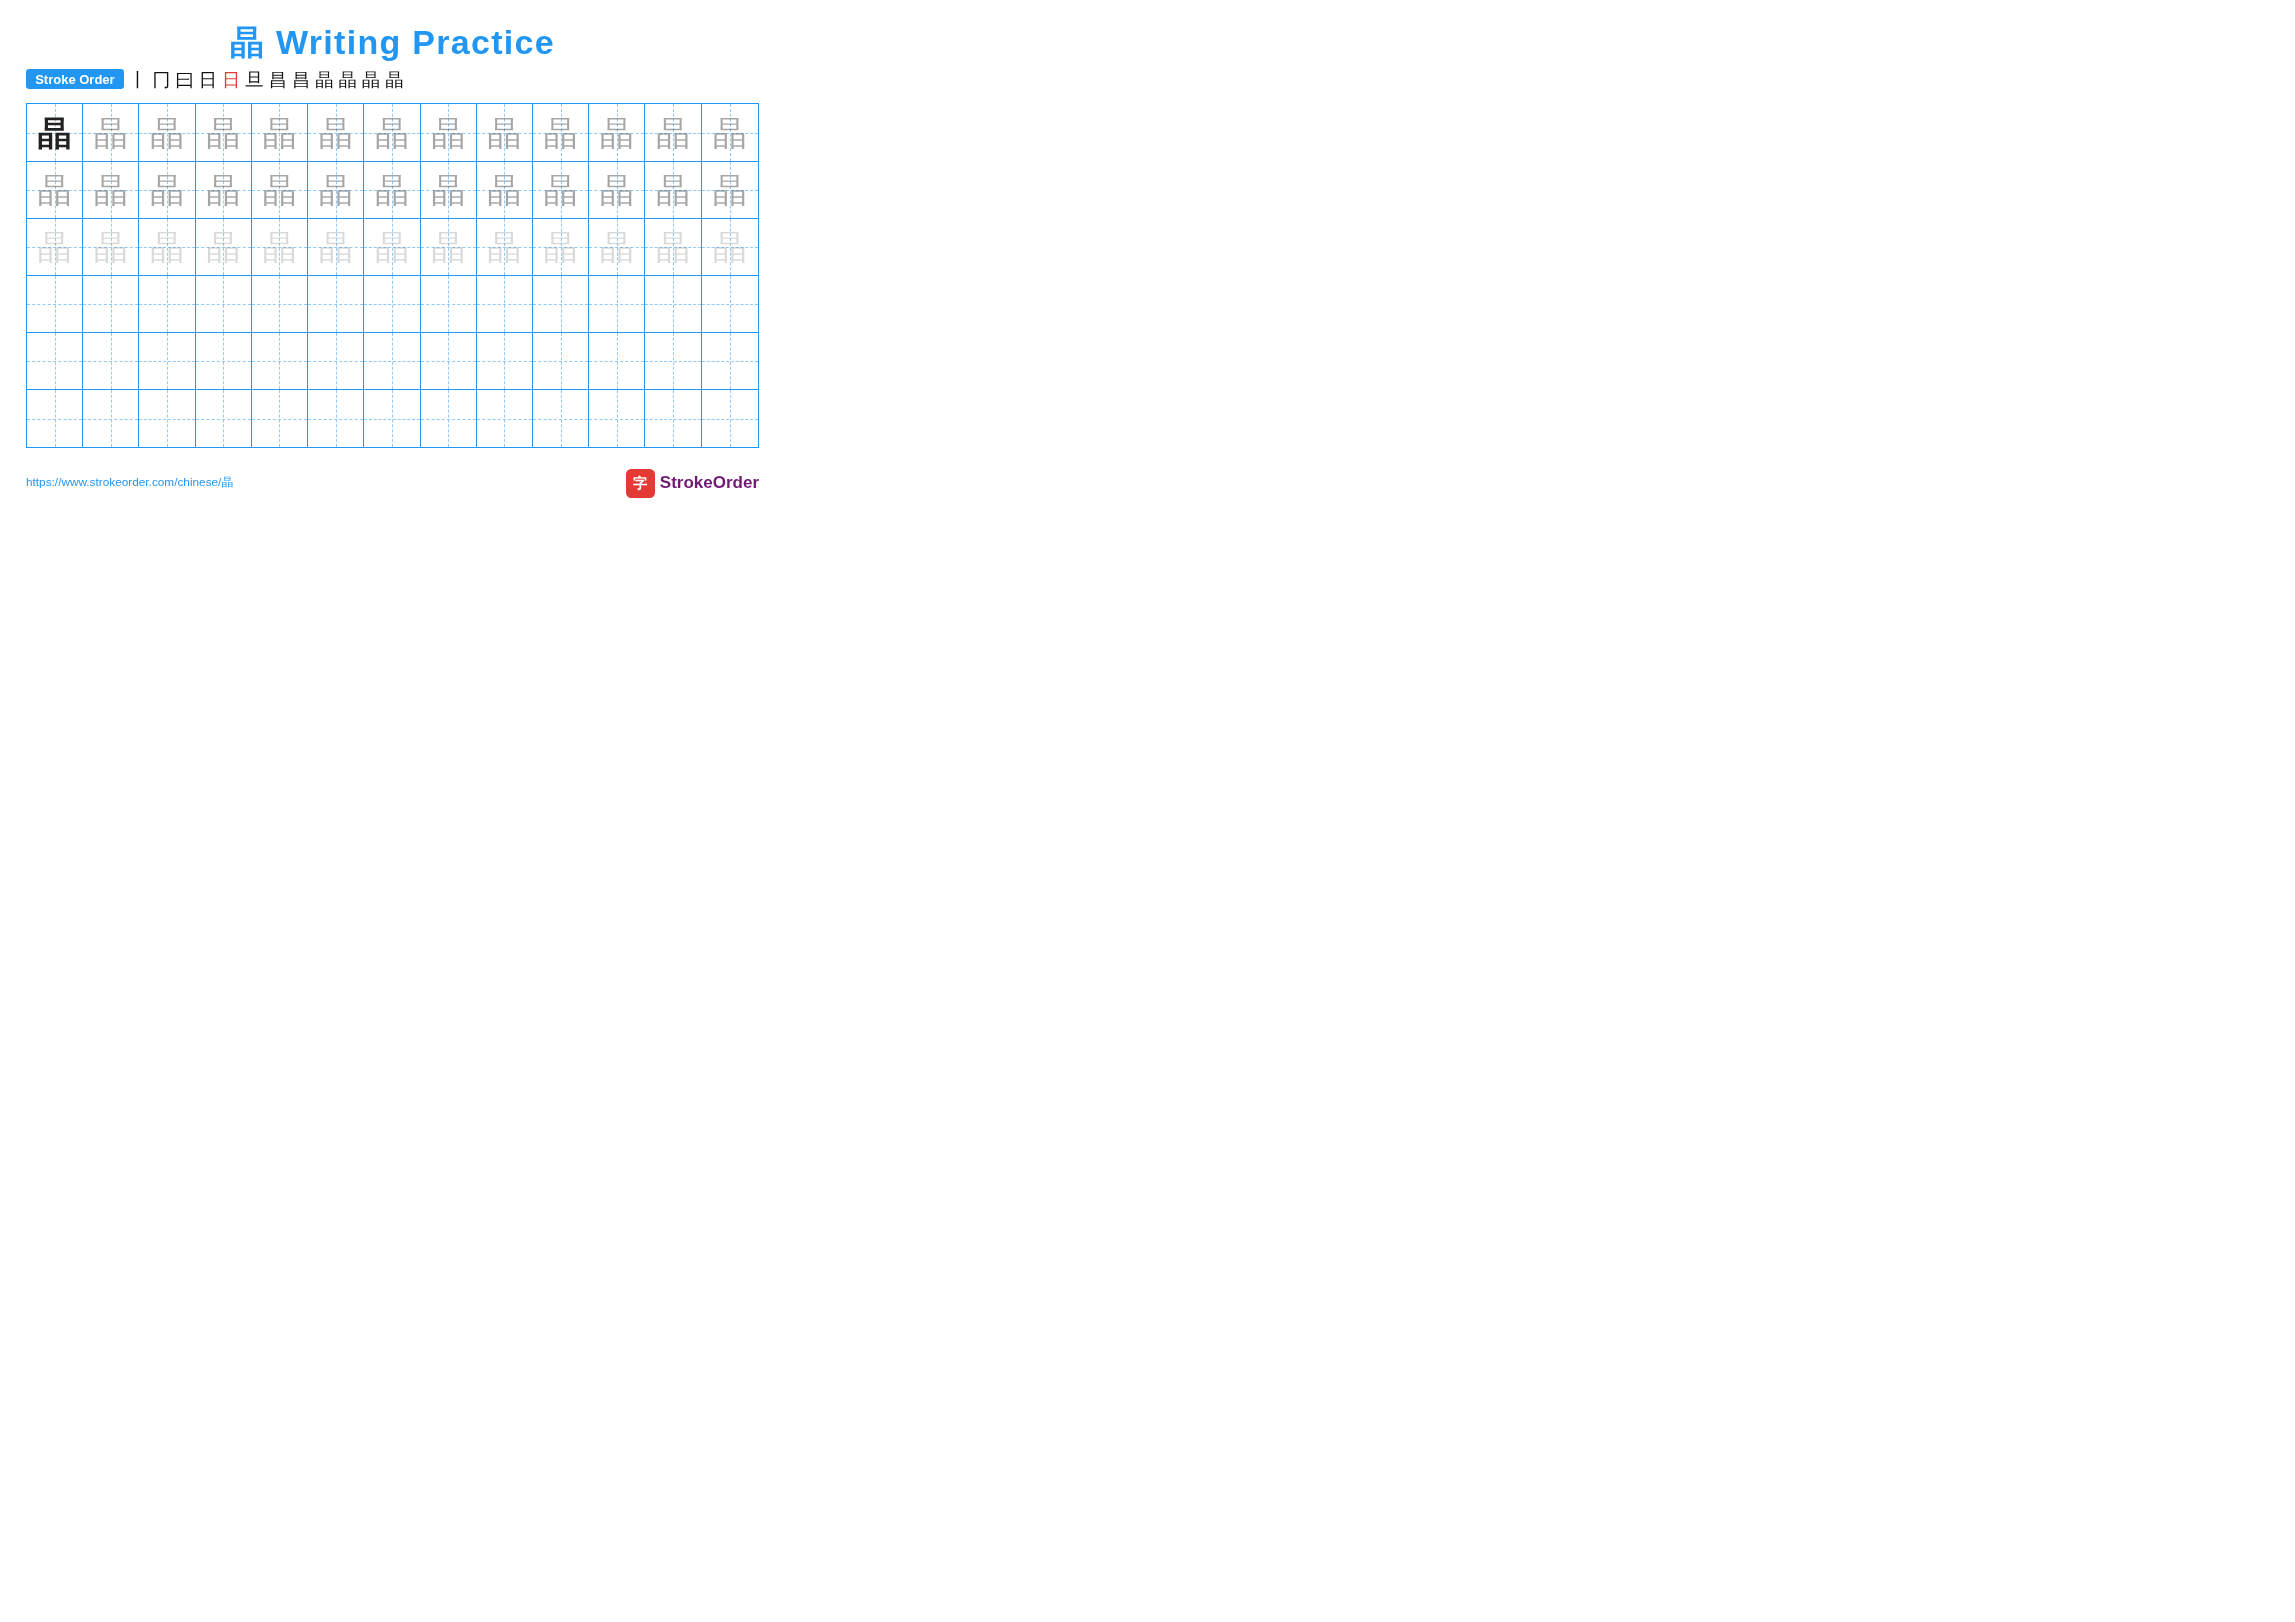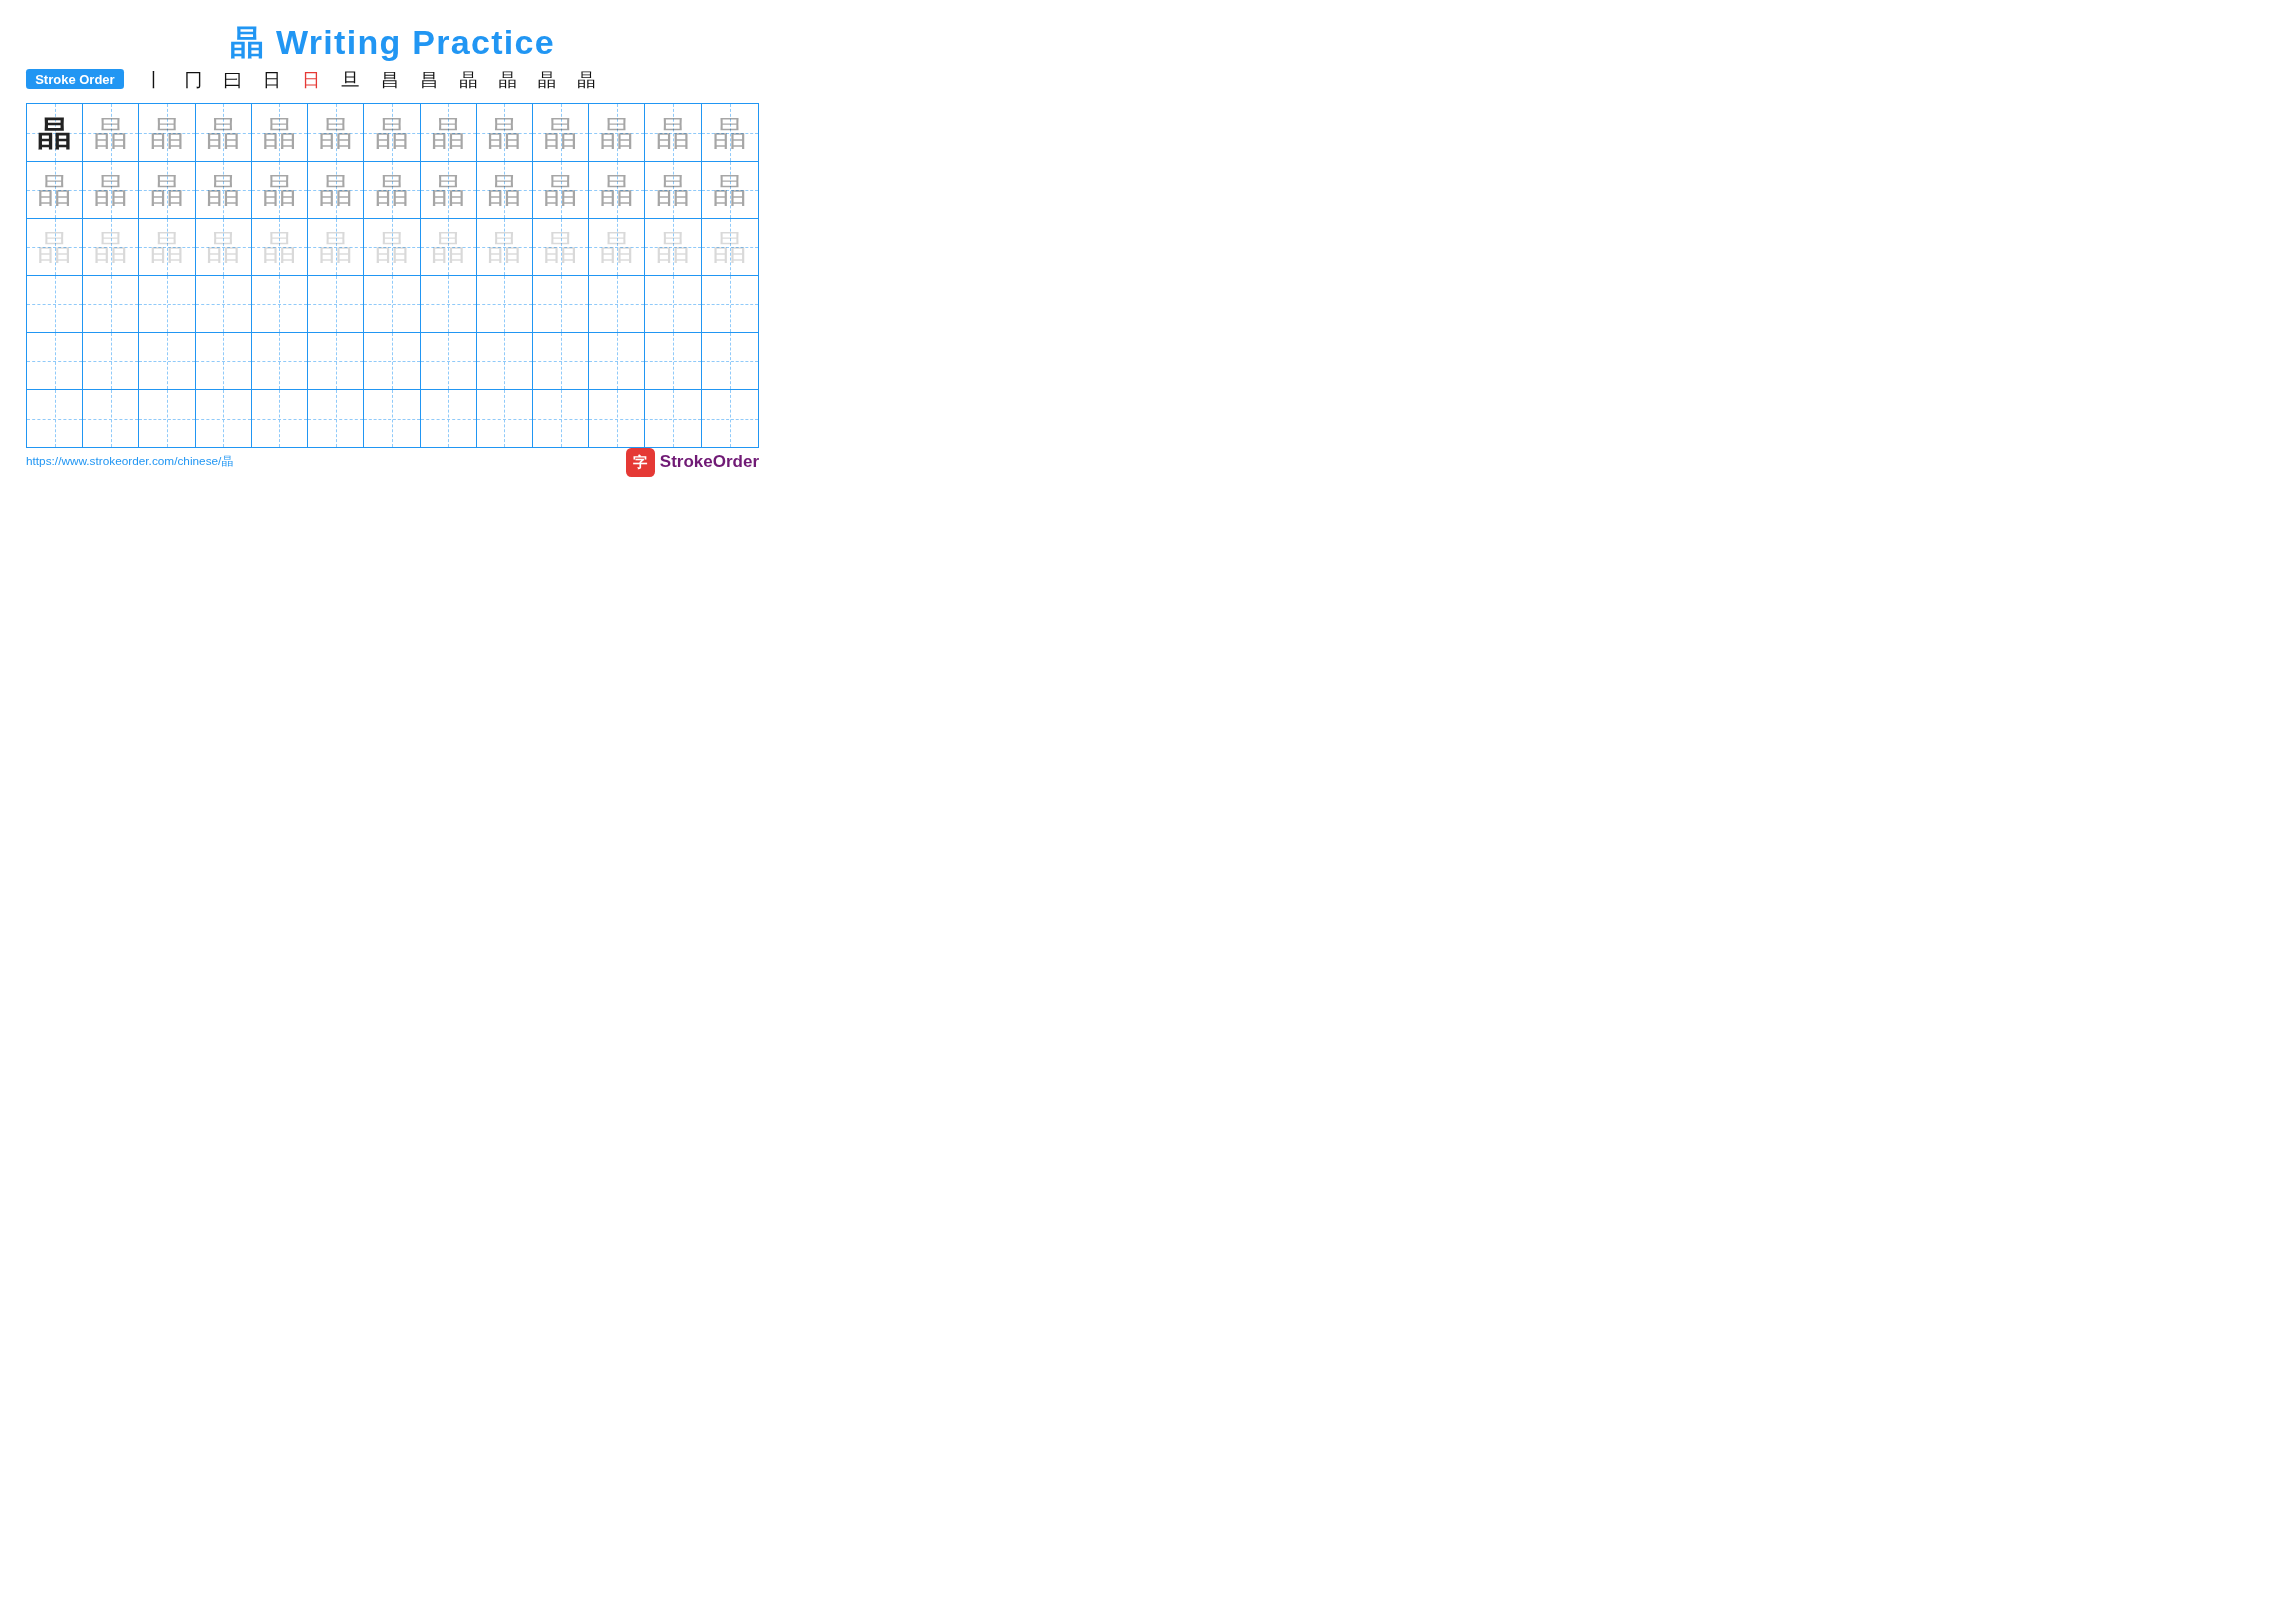--- a/index.html
+++ b/index.html
@@ -20,21 +20,21 @@
       font-size: 34px;
       font-weight: bold;
       color: #2196F3;
       letter-spacing: 1.3px;
     }
 
     
     .stroke-order-row {
       display: flex;
       align-items: center;
-      gap: 21px;
+      gap: 5px;
       margin-bottom: 11.8px;
       flex-wrap: wrap;
     }
     .stroke-order-badge {
       background: #2196F3;
       color: #fff;
       font-size: 13px;
       font-weight: bold;
       padding: 2.6px 9.2px;
       border-radius: 3.3px;
@@ -109,20 +109,21 @@
     }
     .cell-char.light {
       color: rgba(0,0,0,0.15);
     }
 
     
     .footer {
       display: flex;
       justify-content: space-between;
       align-items: center;
+      margin-top: 21px;
     }
     .footer-url {
       color: #2196F3;
       font-size: 11.8px;
       text-decoration: none;
     }
     .footer-logo {
       display: flex;
       align-items: center;
       gap: 5.2px;

